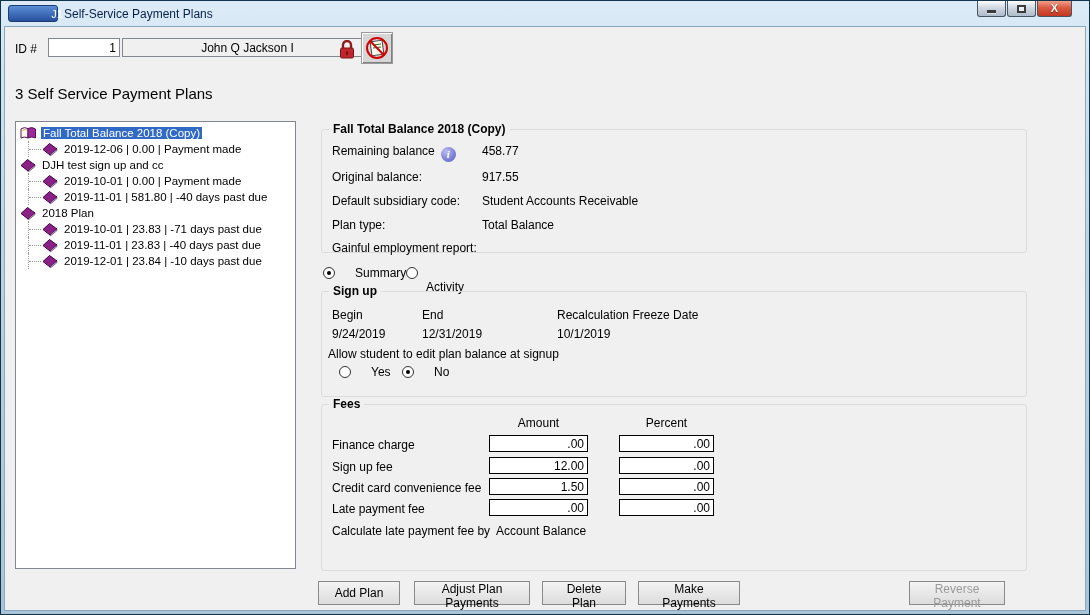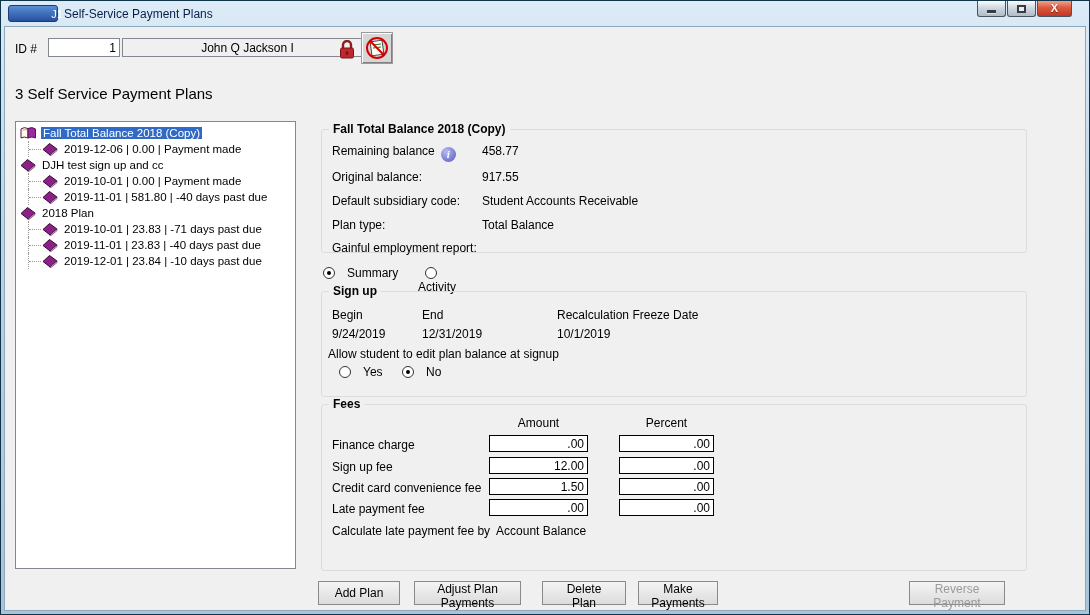--- a/index.html
+++ b/index.html
@@ -123,22 +123,22 @@
     content:""; position:absolute; left:3px; top:3px; width:4px; height:4px;
     border-radius:50%; background:#000;
   }
   .checkbox {
     display:inline-block; width:13px; height:13px;
     border:1px solid #333; background:#fff; position:relative; vertical-align:-2px;
     text-align:center; line-height:11px; font-size:11px;
   }
   .view-toggle { position:absolute; left:318px; top:239px; }
   .view-toggle .opt { margin-right:12px; }
-  .view-toggle .opt:nth-child(2) { position:absolute; left:83px; top:0;text-align:center; }
-  .opt-label { margin-left:12px; }
+  .view-toggle .opt:nth-child(2) { position:absolute; left:83px; top:0; }
+  .opt-label { margin-left:20px; }
 
   
   .su-col-label { position:absolute; top:16px; }
   .su-col-value { position:absolute; top:35px; }
   .su-begin { left:10px; } .su-end { left:100px; } .su-freeze { left:235px; }
   .su-allow { position:absolute; left:6px; top:55px; }
   .su-yes { position:absolute; left:17px; top:73px; }
   .su-no  { position:absolute; left:80px; top:73px; }
   .su-consent { position:absolute; left:237px; top:73px; }
   .su-consent .opt-label { margin-left:7px; }
@@ -161,23 +161,23 @@
 
   
   .btn {
     position:absolute; top:554px; height:24px;
     background: linear-gradient(#f4f4f4, #dcdcdc);
     border:1px solid #8a8a8a;
     font-family:"Liberation Sans", sans-serif; font-size:12px;
     text-align:center; cursor:default; padding:0 10px;
   }
   .btn-add { left:313px; width:82px; }
-  .btn-adjust { left:409px; width:107px; }
+  .btn-adjust { left:409px; width:116px; }
   .btn-delete { left:537px; width:84px; }
-  .btn-make { left:633px; width:80px; }
+  .btn-make { left:633px; width:102px; }
   .btn-reverse { left:904px; width:96px; color:#9a9a9a; }
 
   svg { display:block; }
 </style>
 </head>
 <body>
 
 <div class="window">
   <div class="titlebar">
     <div class="app-icon">J1</div>

